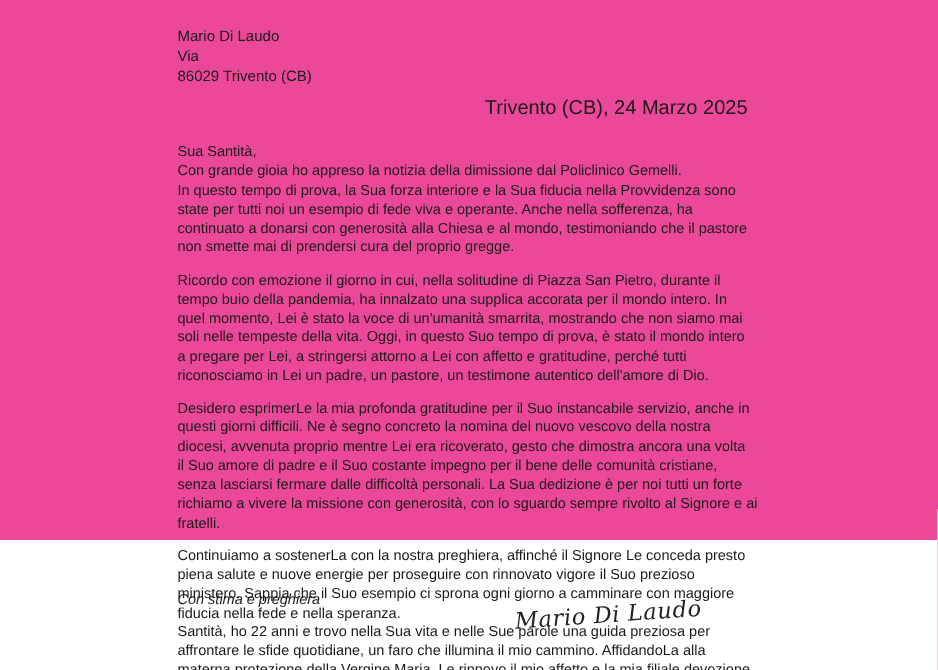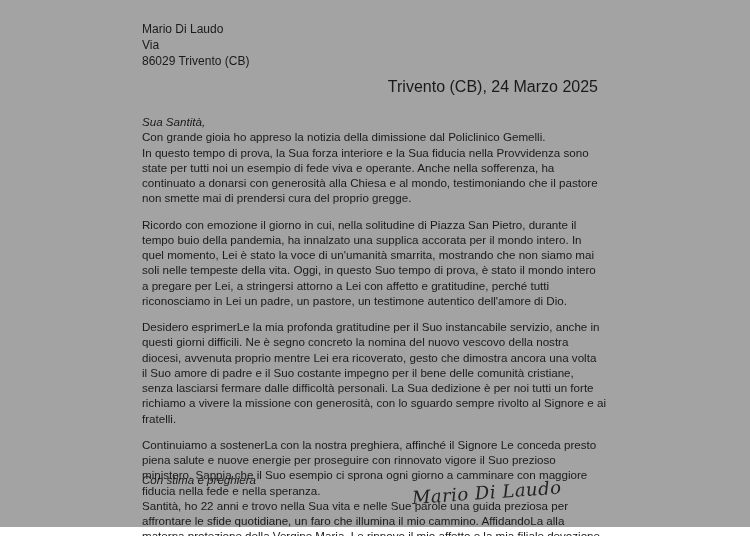--- a/index.html
+++ b/index.html
@@ -1,19 +1,19 @@
 <!DOCTYPE html>
 <html><head>
   <meta charset="utf-8">
   <style>
     html, body { margin: 0; padding: 0; background: #ffffff; }
     body { width: 750px; height: 536px; overflow: hidden; position: relative; }
     .page {
-      position: absolute; left: 0; top: 0; width: 750px; height: 527px;
-      background: #a3a3a3;
+      position: absolute; left: 0; top: 0; width: 750px; height: 432px;
+      background: #ec4899;
       font-family: "Liberation Sans", sans-serif;
       color: #1a1a1a;
       font-size: 11.6px;
       line-height: 15.2px;
     }
     .sender { position: absolute; left: 142px; top: 21px; }
     .sender div { height: 16px; line-height: 16px; font-size: 12px; }
     .date { position: absolute; right: 152px; top: 79px; font-size: 16px; }
     .body { position: absolute; left: 142px; top: 125px; width: 480px; }
     .line { white-space: nowrap; height: 15.25px; }
@@ -33,21 +33,21 @@
 
   <div class="sender">
     <div>Mario Di Laudo</div>
     <div>Via</div>
     <div>86029 Trivento (CB)</div>
   </div>
 
   <div class="date">Trivento (CB), 24 Marzo 2025</div>
 
   <div class="body">
-    <div class="line" style="margin-top:-11px;font-style:italic;">Sua Santità,</div>
+    <div class="line" style="margin-top:-11px;">Sua Santità,</div>
 
     <div>
       <div class="line">Con grande gioia ho appreso la notizia della dimissione dal Policlinico Gemelli.</div>
       <div class="line">In questo tempo di prova, la Sua forza interiore e la Sua fiducia nella Provvidenza sono</div>
       <div class="line">state per tutti noi un esempio di fede viva e operante. Anche nella sofferenza, ha</div>
       <div class="line">continuato a donarsi con generosità alla Chiesa e al mondo, testimoniando che il pastore</div>
       <div class="line">non smette mai di prendersi cura del proprio gregge.</div>
     </div>
     <div class="gap"></div>
 

